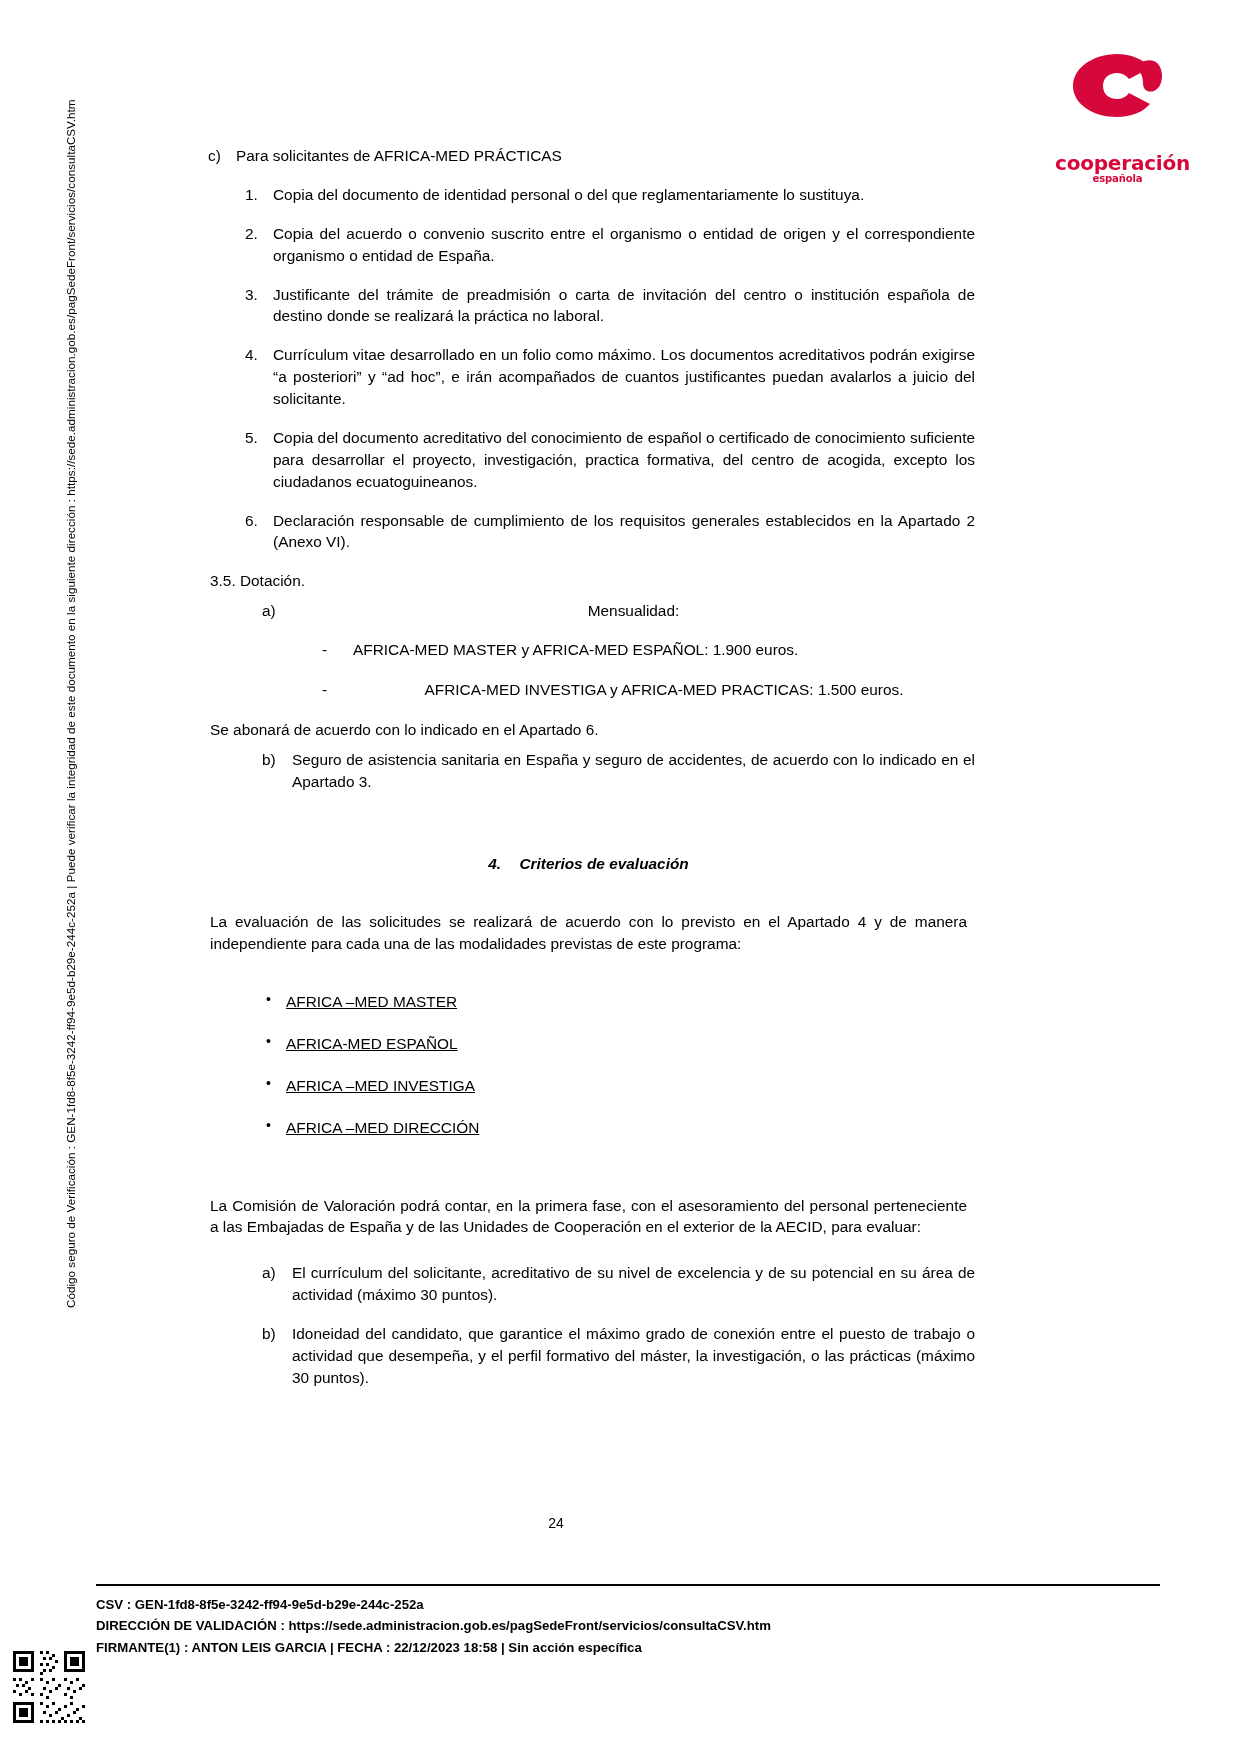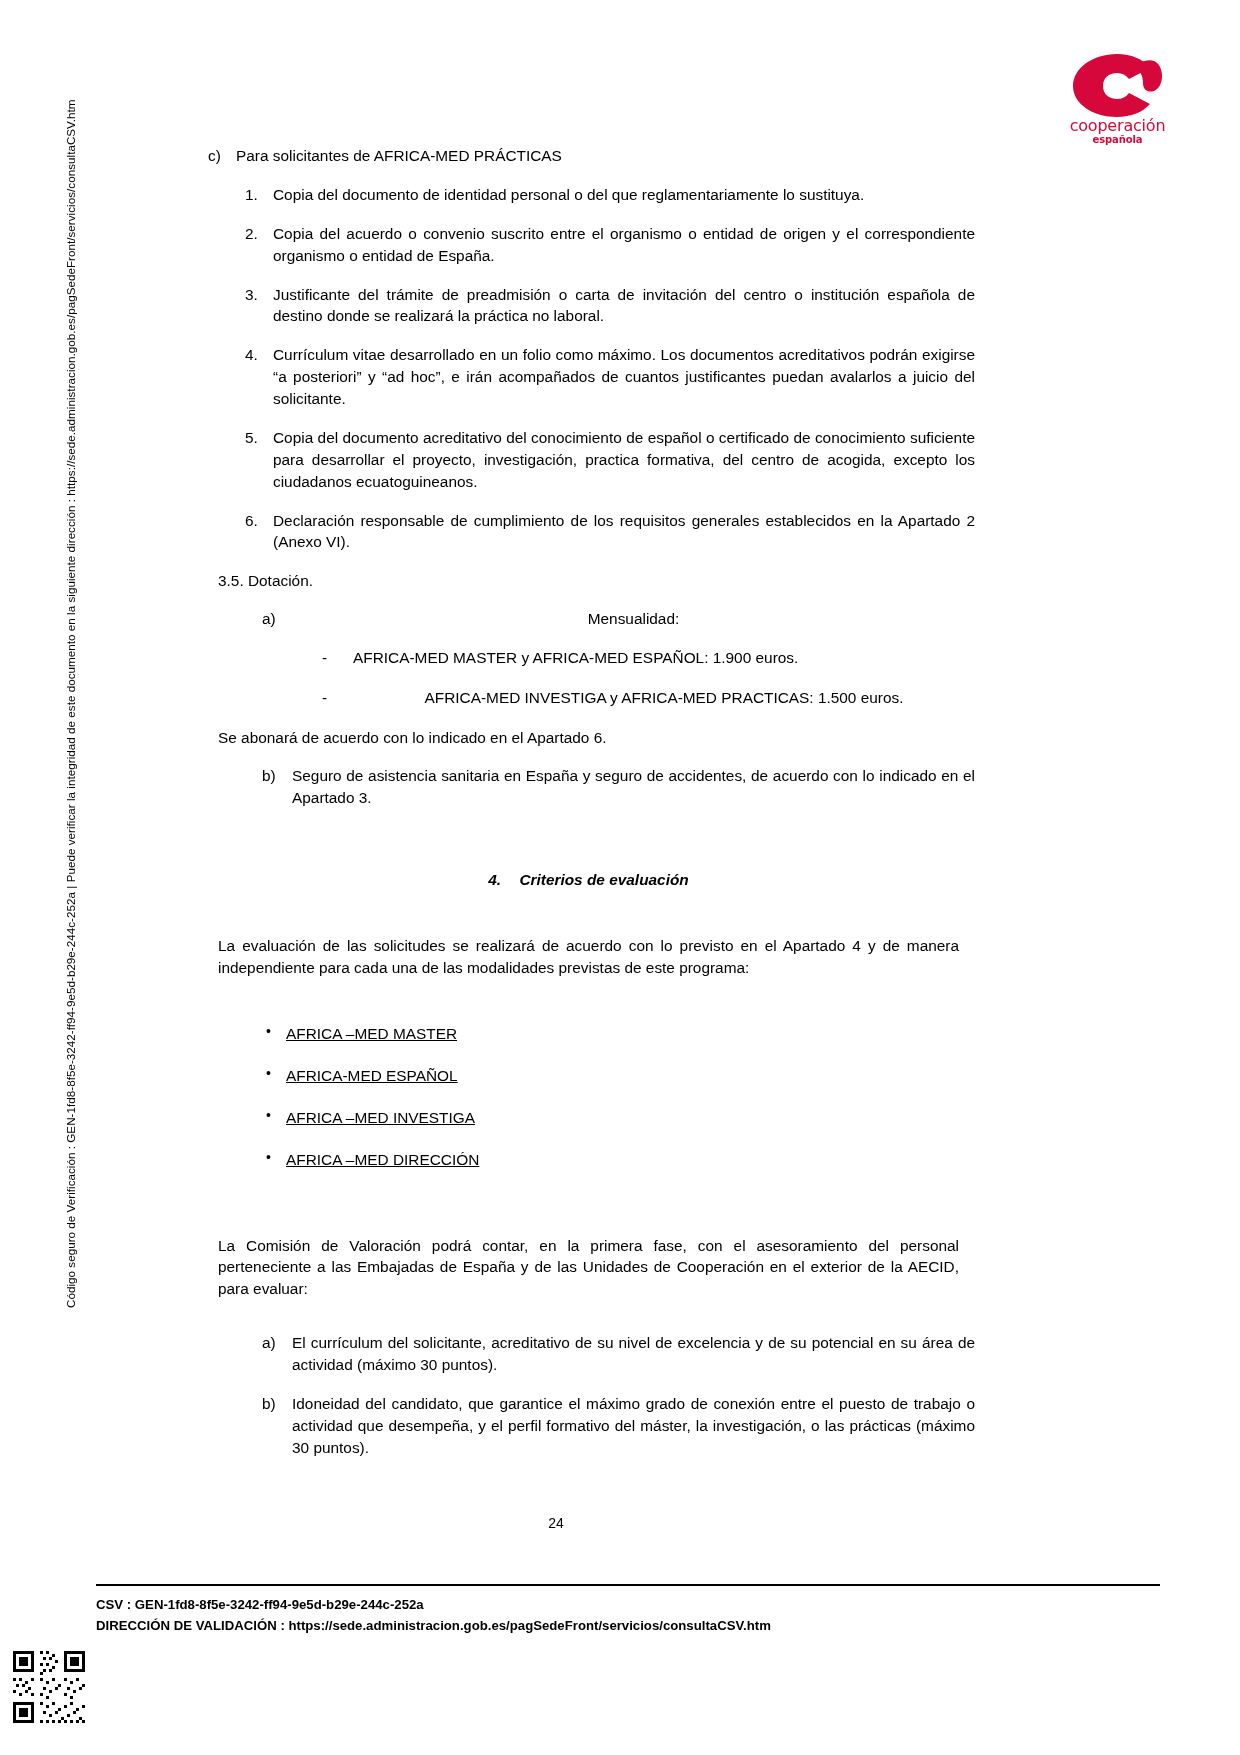--- a/index.html
+++ b/index.html
@@ -27,21 +27,21 @@
     width: 125px;
     height: 96px;
   }
   .logo svg { display:block; }
   .logo-text {
     text-align: center;
     color: #d6083b;
     font-family: "DejaVu Sans", sans-serif;
     line-height: 1.05;
   }
-  .logo-text .l1 { font-size: 16px; font-weight: 400; letter-spacing: -0.2px; }
+  .logo-text .l1 { font-size: 20px; font-weight: 700; letter-spacing: -0.2px; margin-top: 35px; }
   .logo-text .l2 { font-size: 10px; font-weight: 700; letter-spacing: -0.1px; }
   .sidebar-wrap {
     position: absolute;
     left: 78px;
     top: 118px;
     width: 20px;
     height: 1190px;
   }
   .sidebar-inner {
     position: absolute;
@@ -59,21 +59,21 @@
   .content {
     position: absolute;
     left: 202px;
     top: 145px;
     width: 773px;
     font-size: 15.4px;
     line-height: 1.42;
   }
 
   p.blk {
-    margin: 16px;
+    margin: 8px;
     text-align: justify;
   }
 
   
   .row {
     display: flex;
     margin: 0;
   }
   .row .marker {
     flex: 0 0 auto;
@@ -286,20 +286,21 @@
     </div>
 
   </div>
 
   <div class="page-number">24</div>
 
   <div class="footer-rule"></div>
   <div class="footer">
     <div>CSV : GEN-1fd8-8f5e-3242-ff94-9e5d-b29e-244c-252a</div>
     <div>DIRECCIÓN DE VALIDACIÓN : https://sede.administracion.gob.es/pagSedeFront/servicios/consultaCSV.htm</div>
+    <div>FIRMANTE(1) : ANTON LEIS GARCIA | FECHA : 22/12/2023 18:58 | Sin acción específica</div>
   </div>
 
   <div class="qr">
     <svg width="78" height="78" viewBox="0 0 26 26" xmlns="http://www.w3.org/2000/svg" shape-rendering="crispEdges">
       <rect width="26" height="26" fill="#ffffff"></rect>
       <g fill="#000000">
         <rect x="1" y="1" width="7" height="1"></rect>
           <rect x="1" y="7" width="7" height="1"></rect>
         <rect x="1" y="1" width="1" height="7"></rect>
           <rect x="7" y="1" width="1" height="7"></rect>

